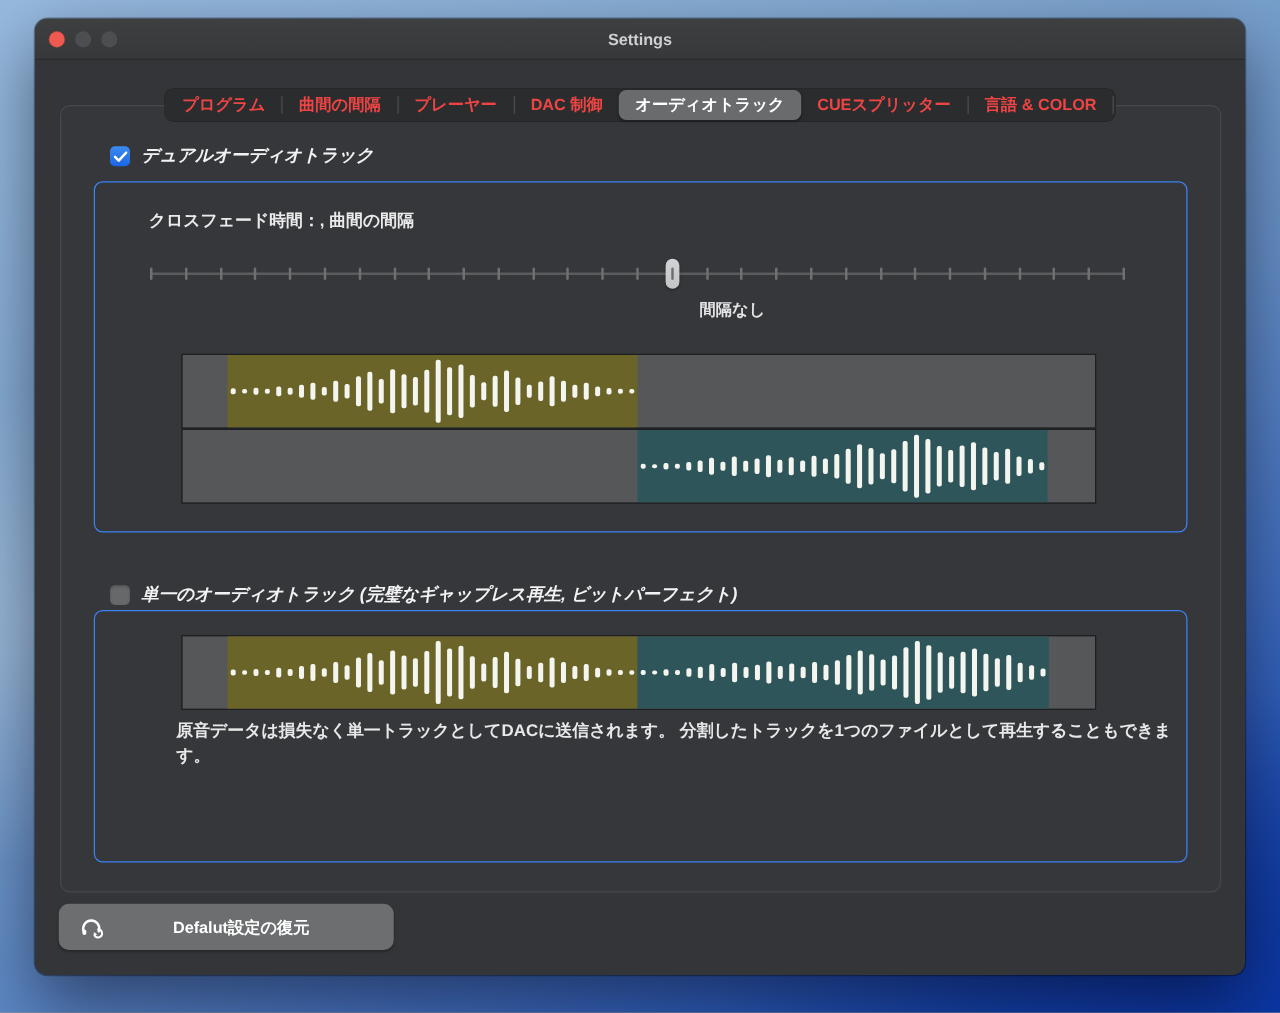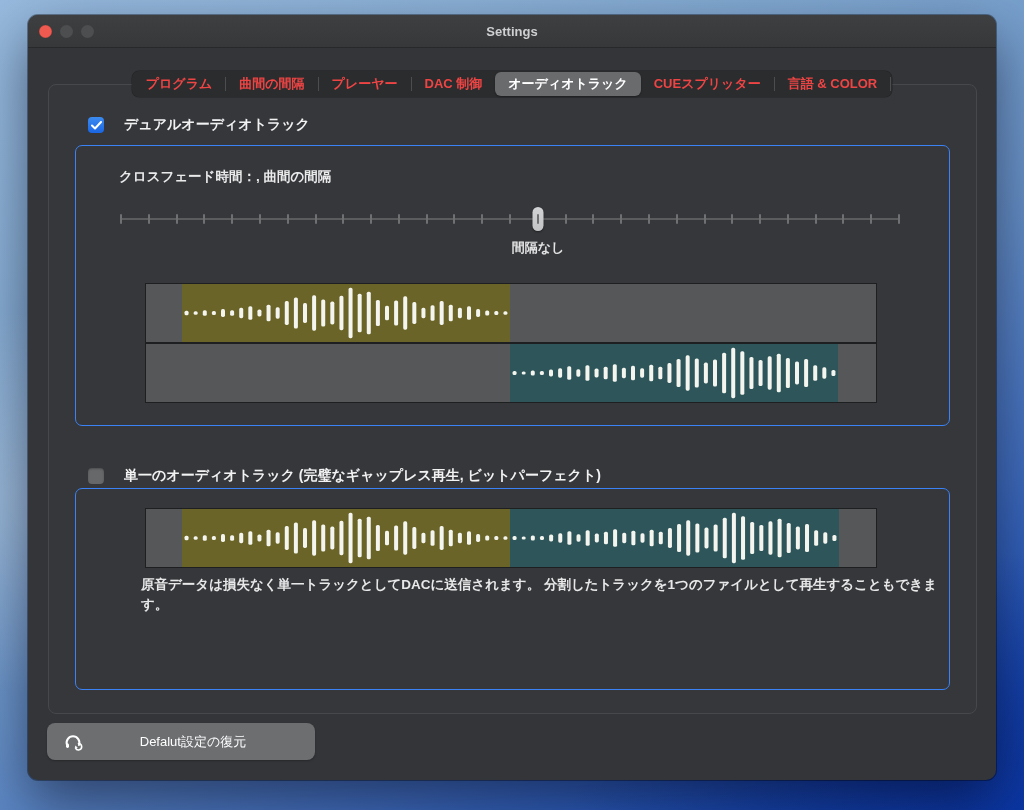--- a/index.html
+++ b/index.html
@@ -48,21 +48,21 @@
     box-shadow: 0 0 0 0.5px rgba(0,0,0,0.35);
   }
   .seg {
     height: 24px; line-height: 24px; padding: 0 13px; font-size: 13px; font-weight: 600;
     color: #ef4444; border-radius: 6px; white-space: nowrap; cursor: default;
   }
   .seg.selected { background: #696b6d; color: #ffffff; box-shadow: 0 1px 2px rgba(0,0,0,0.3); }
   .seg-divider { width: 1px; height: 14px; background: #4b4d4f; }
 
   
-  .check-row { position: absolute; display: flex; align-items: center; gap: 20px; }
+  .check-row { position: absolute; display: flex; align-items: center; gap: 9px; font-style: italic; }
   .checkbox {
     width: 16px; height: 16px; border-radius: 4px; flex: 0 0 16px;
     display: flex; align-items: center; justify-content: center;
   }
   .checkbox.checked { background: linear-gradient(#3c8bf0, #1a66e4); }
   .checkbox.unchecked { background: #66686a; box-shadow: inset 0 1px 2px rgba(0,0,0,0.25); }
   .checkbox svg { display: block; }
   .check-label { font-size: 14px; font-weight: bold; color: #f2f2f3; }
 
   
@@ -88,21 +88,21 @@
   .tick {
     position: absolute; top: 9px; width: 2px; height: 10px; background: #6e7072; border-radius: 1px;
   }
   .thumb {
     position: absolute; top: 2px; width: 11px; height: 24px; border-radius: 5.5px;
     background: linear-gradient(#d2d3d4, #c3c4c6); transform: translateX(-50%);
     box-shadow: 0 1px 2px rgba(0,0,0,0.4);
   }
   .slider-value {
     position: absolute; top: 93px; transform: translateX(-50%);
-    font-size: 13px; font-weight: 600; color: #e4e4e5; white-space: nowrap;
+    font-size: 13px; font-weight: 600; color: #e4e4e5; white-space: nowrap; margin-left: 48px;
   }
 
   
   .tracks { position: absolute; left: 70px; width: 730px; }
   .tracks-dual { top: 138px; height: 118px; }
   .tracks-single { top: 20px; height: 58px; }
   .lane {
     position: relative; width: 730px; height: 58px; background: #565759;
     outline: 1px solid #1e1f21; overflow: hidden;
   }
@@ -117,21 +117,21 @@
   
   .description {
     position: absolute; left: 43px; top: 86px; width: 800px;
     font-size: 13.5px; font-weight: 600; color: #e8e8e9; line-height: 20px; margin-left: 22px;
   }
 
   
   .footer-btn {
     position: absolute; top: 708px; height: 37px; border: none;
     background: #6c6e70; border-radius: 8px; cursor: default;
-    color: #ffffff; font-size: 13px; font-weight: 400;
+    color: #ffffff; font-size: 13px; font-weight: 700;
     font-family: "Liberation Sans", "DejaVu Sans", sans-serif;
     display: flex; align-items: center; justify-content: center;
     box-shadow: 0 1px 2px rgba(0,0,0,0.25);
     padding-left: 24px;
   }
   .btn-restore { left: 19px; width: 268px; }
   .btn-close { left: 714px; width: 240px; }
   .btn-icon { position: absolute; left: 16px; top: 50%; transform: translateY(-50%); display: flex; }
 </style>
 </head>

